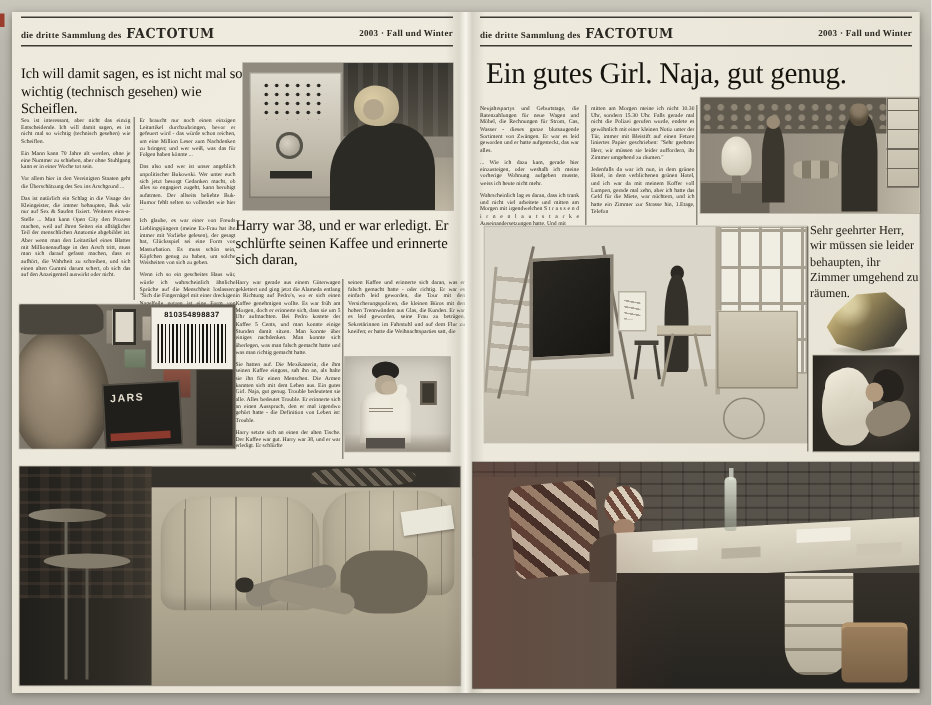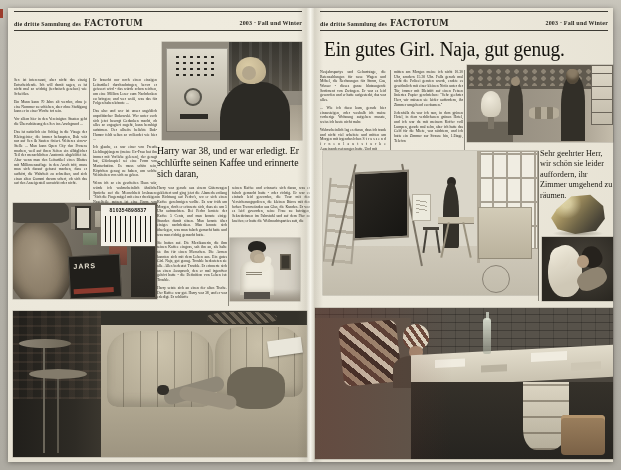--- a/index.html
+++ b/index.html
@@ -198,20 +198,21 @@
   <div class="hrule" style="left:312px;top:3px;width:288px;"></div>
   <div class="mast" style="left:312px;width:288px;">
     <span class="left-part">
       <span class="series">die dritte Sammlung des</span>
       <span class="mag-title">FACTOTUM</span>
     </span>
     <span class="issue">2003 · Fall und Winter</span>
   </div>
   <div class="hrule" style="left:312px;top:22px;width:288px;"></div>
 
+  <div class="headline h1-left">Ich will damit sagen, es ist nicht mal so wichtig (technisch gesehen) wie Scheiflen.</div>
 
   <div class="bodycol" style="left:6px;top:70px;width:73px;height:124px;">
     <p>Sex ist interessant, aber nicht das einzig Entscheidende. Ich will damit sagen, es ist nicht mal so wichtig (technisch gesehen) wie Scheiflen.</p>
     <p>Ein Mann kann 70 Jahre alt werden, ohne je eine Nummer zu schieben, aber ohne Stuhlgang kann er in einer Woche tot sein.</p>
     <p>Vor allem hier in den Vereinigten Staaten geht die Überschätzung des Sex ins Arschgrund ...</p>
     <p>Das ist natürlich ein Schlag in die Visage der Kleingeister, die immer behaupten, Buk wär nur auf Sex &amp; Saufen fixiert. Weiteres eins-a-Stelle ... Man kann Open City den Prozess machen, weil auf ihren Seiten ein alltäglicher Teil der menschlichen Anatomie abgebildet ist. Aber wenn man den Leitartikel eines Blattes mit Millionenauflage in den Arsch tritt, muss man sich darauf gefasst machen, dass er aufhört, die Wahrheit zu schreiben, und sich einen alten Gummi darum schert, ob sich das auf den Anzeigenteil auswirkt oder nicht.</p>
   </div>
   <div class="vrule" style="left:81px;top:70px;height:122px;"></div>
   <div class="bodycol" style="left:85px;top:70px;width:64px;height:128px;">
     <p>Er braucht nur noch einen einzigen Leitartikel durchzubringen, bevor er gefeuert wird - das würde schon reichen, um eine Million Leser zum Nachdenken zu bringen; und wer weiß, was das für Folgen haben könnte ...</p>
@@ -345,21 +346,21 @@
       <div class="st-tr-top"></div>
       <div class="st-tr-l1"></div>
       <div class="st-tr-l2"></div>
     </div>
     <div class="st-bench"></div>
     <div class="st-wheel"></div>
   </div>
 
   <div class="vrule" style="left:530px;top:143px;height:150px;"></div>
 
-  <div class="pull">Sehr geehrter Herr, wir schön sie leider auffordern, ihr Zimmer umgehend zu räumen.</div>
+  <div class="pull">Sehr geehrter Herr, wir müssen sie leider behaupten, ihr Zimmer umgehend zu räumen.</div>
 
   <div class="rock-wrap" style="left:534px;top:184px;width:70px;height:46px;">
     <div class="rock-shadow"></div>
     <div class="rock-shape"></div>
   </div>
 
   <div class="ph ph-hug" style="left:534px;top:229px;width:71px;height:64px;">
     <div class="hg-sculpt">
       <div class="hg-lobe"></div>
     </div>

